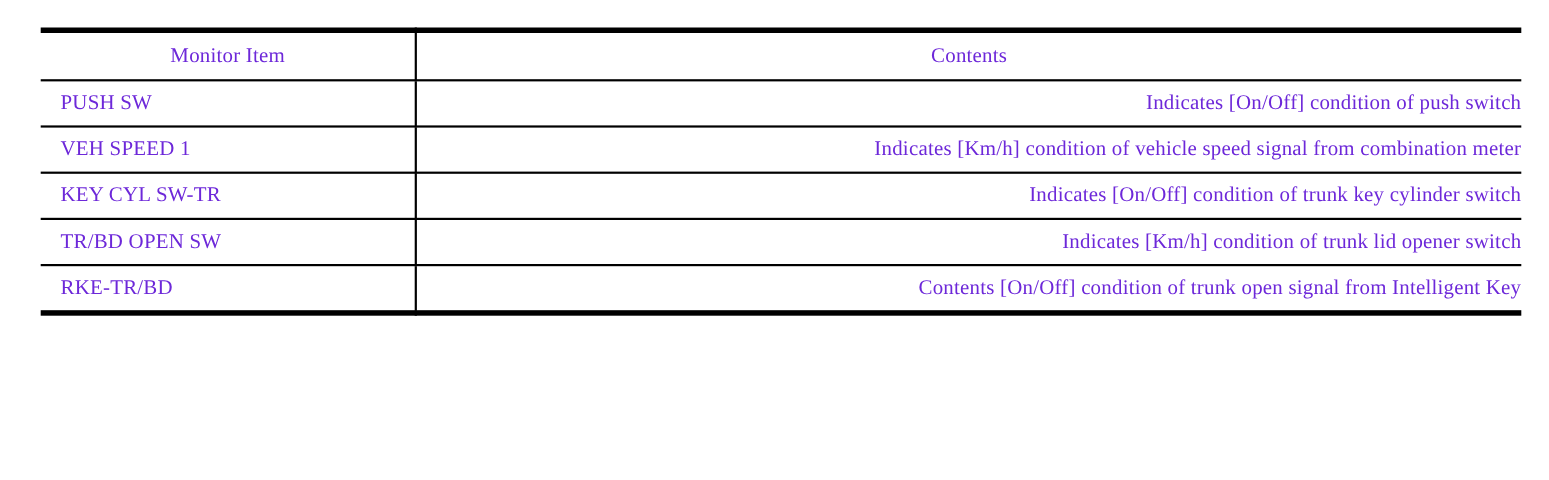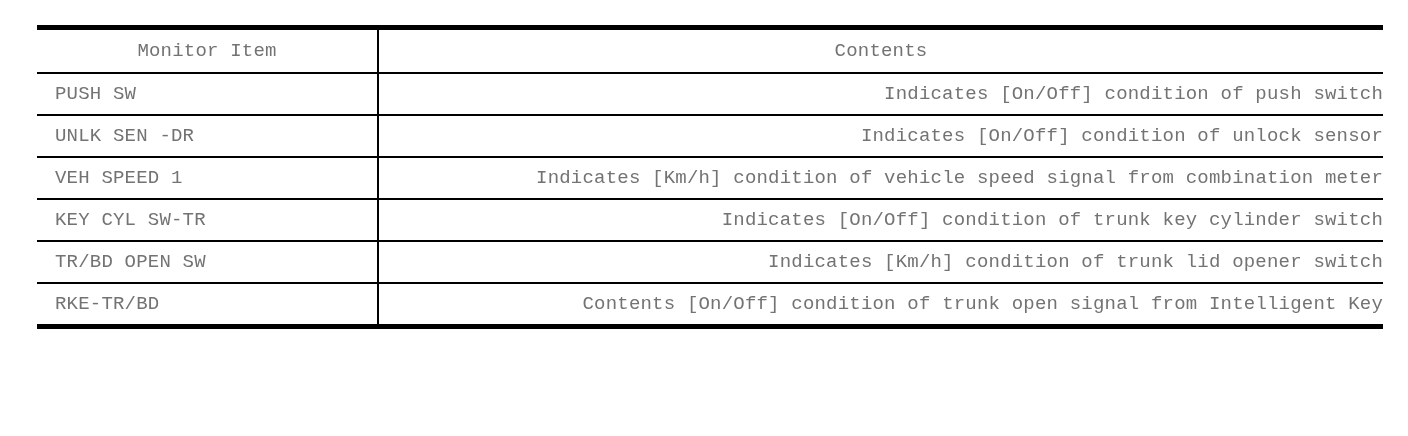--- a/index.html
+++ b/index.html
@@ -6,22 +6,22 @@
     margin: 0;
     padding: 0;
     background: #ffffff;
     width: 1408px;
     height: 436px;
     overflow: hidden;
   }
   .page {
     box-sizing: border-box;
     padding: 25px 16px 0 37px;
-    font-family: Liberation Mono, monospace;
-    color: #737373;
+    font-family: Liberation Serif, serif;
+    color: #6d28d9;
   }
   table.monitor-table {
     border-collapse: collapse;
     table-layout: fixed;
     width: 1346px;
     border-top: 5px solid #000000;
     border-bottom: 5px solid #000000;
   }
   table.monitor-table col.col-item { width: 341px; }
   table.monitor-table col.col-contents { width: 1005px; }
@@ -71,24 +71,20 @@
         <th class="head-item">Monitor Item</th>
         <th class="head-contents">Contents</th>
       </tr>
     </thead>
     <tbody>
       <tr>
         <td class="cell-item">PUSH SW</td>
         <td class="cell-contents">Indicates [On/Off] condition of push switch</td>
       </tr>
       <tr>
-        <td class="cell-item">UNLK SEN -DR</td>
-        <td class="cell-contents">Indicates [On/Off] condition of unlock sensor</td>
-      </tr>
-      <tr>
         <td class="cell-item">VEH SPEED 1</td>
         <td class="cell-contents">Indicates [Km/h] condition of vehicle speed signal from combination meter</td>
       </tr>
       <tr>
         <td class="cell-item">KEY CYL SW-TR</td>
         <td class="cell-contents">Indicates [On/Off] condition of trunk key cylinder switch</td>
       </tr>
       <tr>
         <td class="cell-item">TR/BD OPEN SW</td>
         <td class="cell-contents">Indicates [Km/h] condition of trunk lid opener switch</td>

